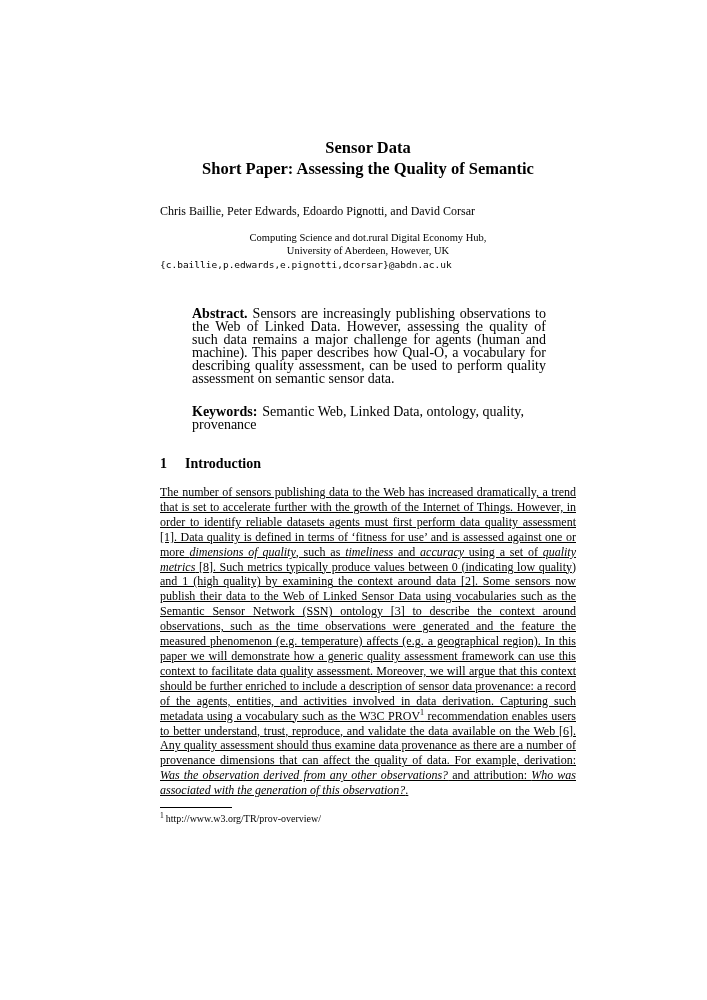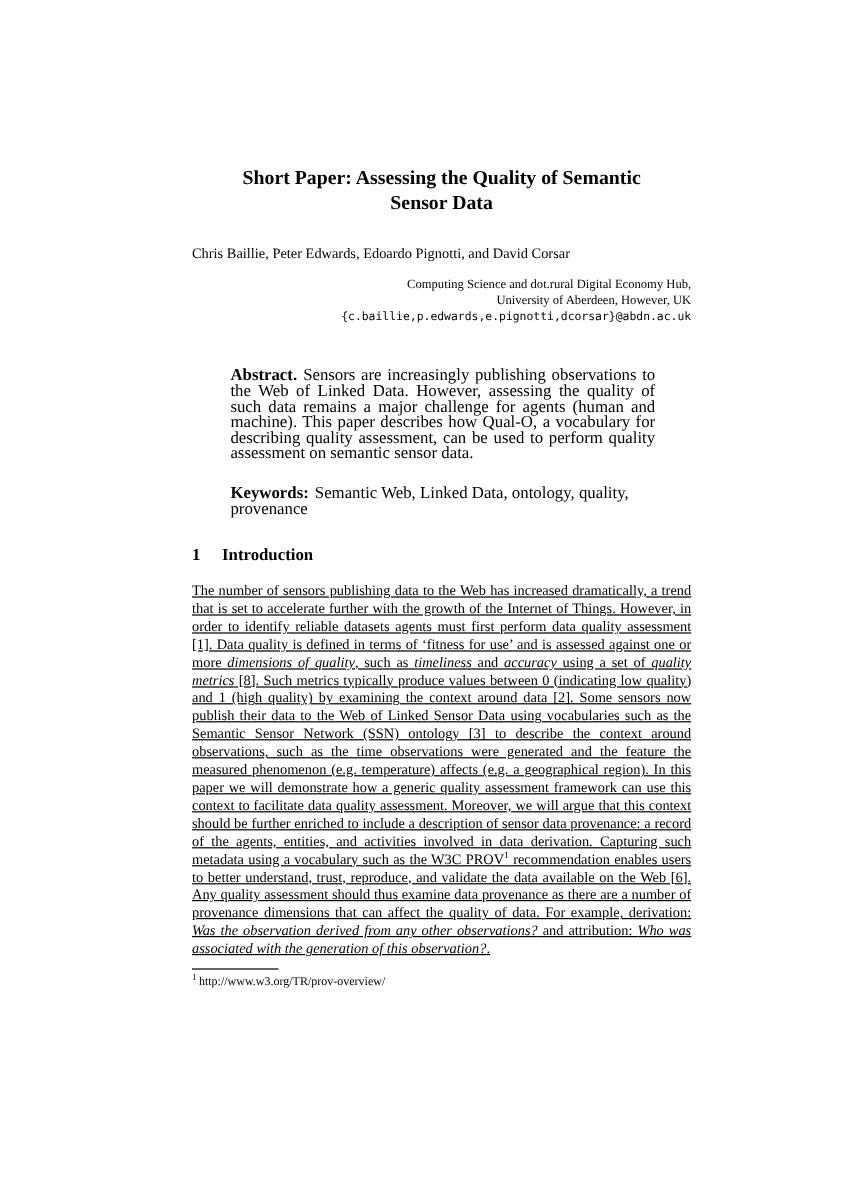--- a/index.html
+++ b/index.html
@@ -31,28 +31,28 @@
   }
   .title .tline { display: block; }
   .authors {
     margin-top: 25px;
     text-align: left;
     font-size: 12px;
     line-height: 15px;
   }
   .affiliation {
     margin-top: 12px;
-    text-align: right;
+    text-align: center;
     font-size: 10.5px;
     line-height: 13px;
   }
   .affiliation .aline { display: block; }
   .email {
     margin-top: 2px;
-    text-align: right;
+    text-align: left;
     font-family: "DejaVu Sans Mono", "Liberation Mono", monospace;
     font-size: 9.5px;
     line-height: 12px;
   }
   .abstract {
     margin: 36px 30px 0 32px;
     font-size: 14px;
     line-height: 13px;
     text-align: justify;
   }
@@ -102,22 +102,22 @@
     margin-right: 2px;
   }
 </style>
 </head>
 <body>
 
 <div class="page">
   <div class="content">
 
     <h1 class="title">
+      <span class="tline">Sensor Data</span>
       <span class="tline">Short Paper: Assessing the Quality of Semantic</span>
-      <span class="tline">Sensor Data</span>
     </h1>
 
     <div class="authors">Chris Baillie, Peter Edwards, Edoardo Pignotti, and David Corsar</div>
 
     <div class="affiliation">
       <span class="aline">Computing Science and dot.rural Digital Economy Hub,</span>
       <span class="aline">University of Aberdeen, However, UK</span>
     </div>
 
     <div class="email">{c.baillie,p.edwards,e.pignotti,dcorsar}@abdn.ac.uk</div>

